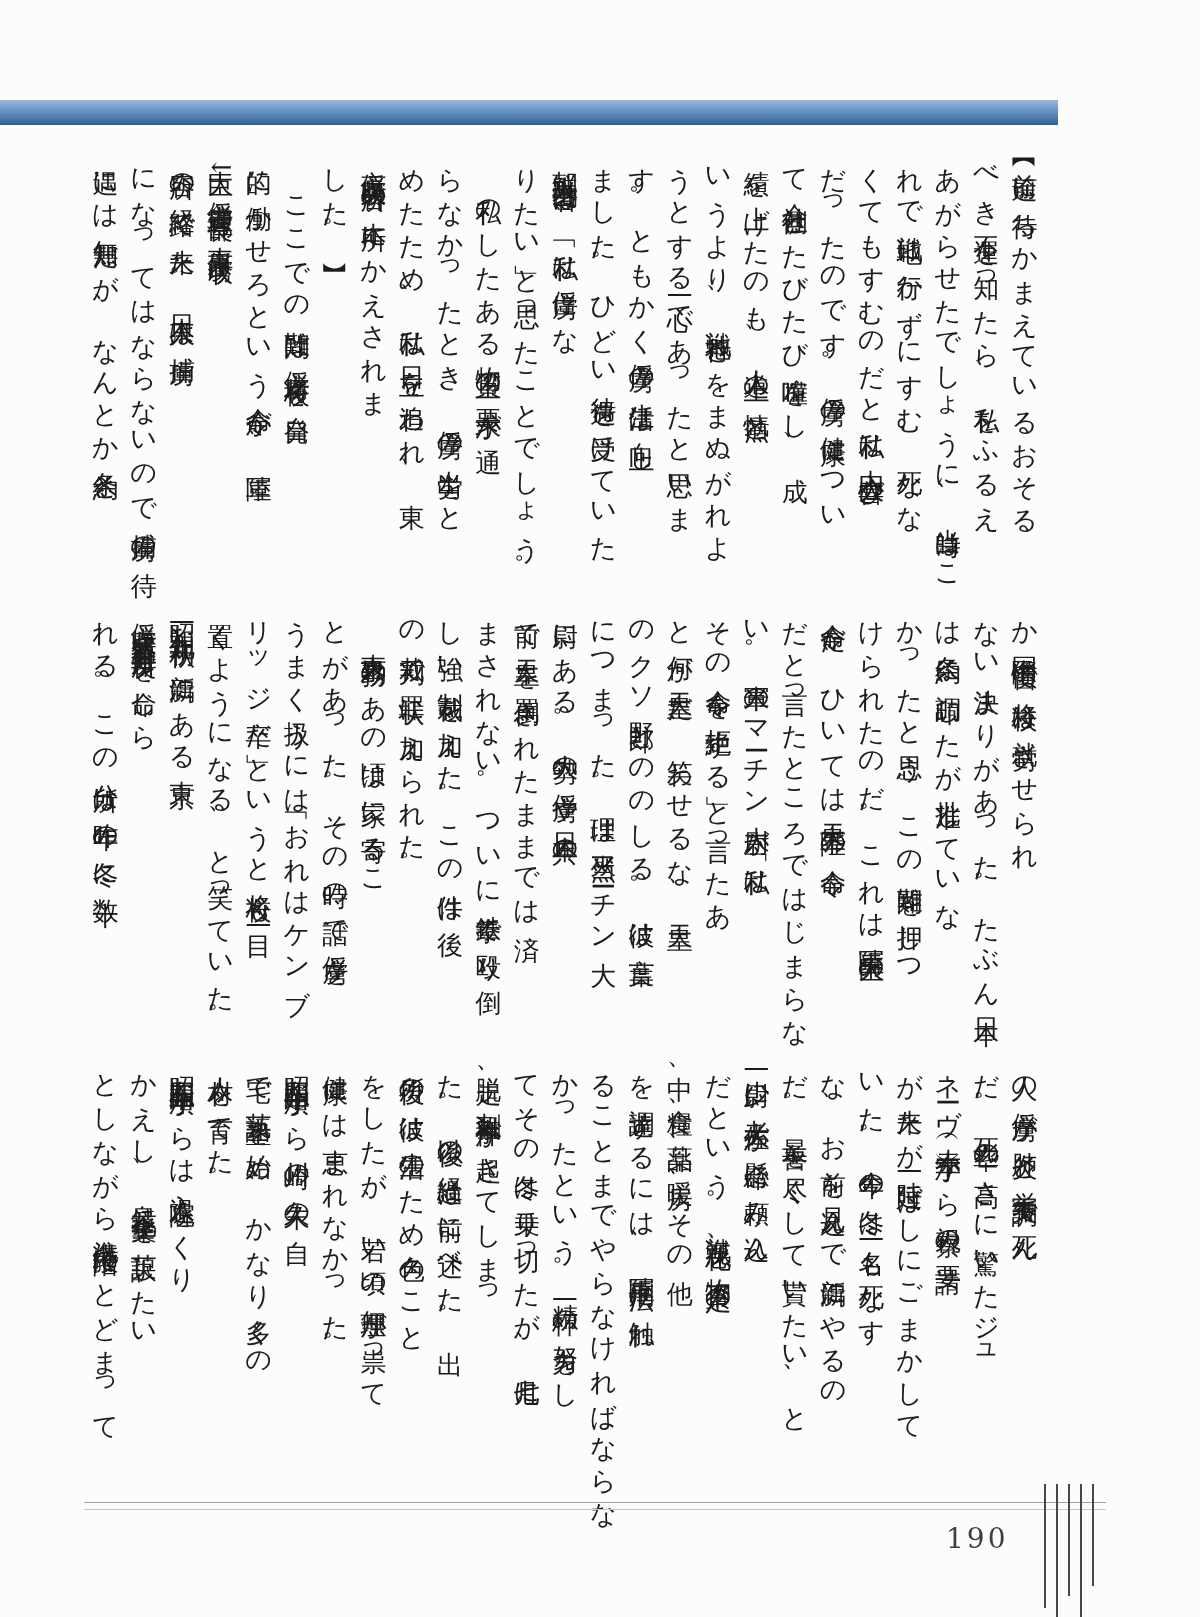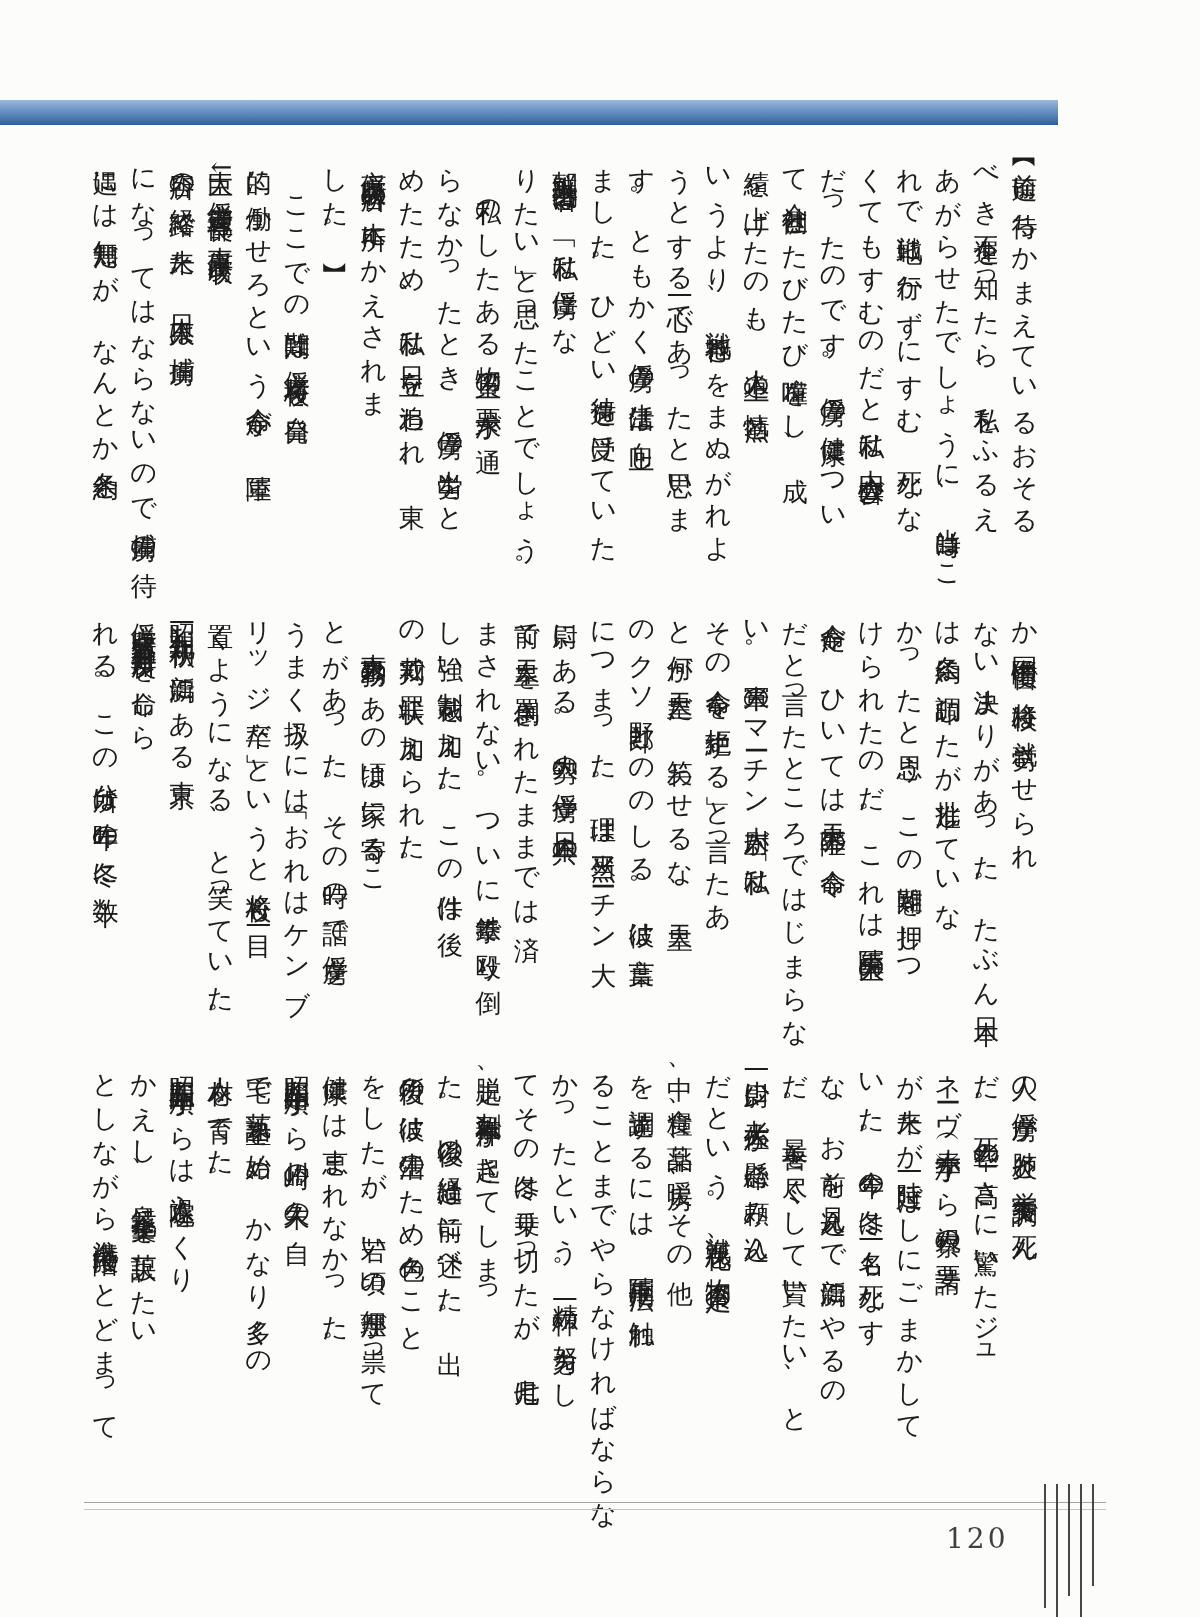--- a/index.html
+++ b/index.html
@@ -122,21 +122,21 @@
       <div class="tcol">宅で英語塾を始め、かなり多くの</div>
       <div class="tcol">人材を育てた。</div>
       <div class="tcol">昭和四五年頃からは入退院をくり</div>
       <div class="tcol">かえし、泉鏡花全集を英訳したい</div>
       <div class="tcol">としながら準備段階でとどまって</div>
     </div>
 
   <div class="rule rule1"></div>
   <div class="rule rule2"></div>
 
-  <div class="pagenum">120</div>
+  <div class="pagenum">190</div>
 
   <div class="edge-marks">
     <div class="mk mk1"></div>
     <div class="mk mk2"></div>
     <div class="mk mk3"></div>
     <div class="mk mk4"></div>
     <div class="mk mk5"></div>
   </div>
 </div>
 

